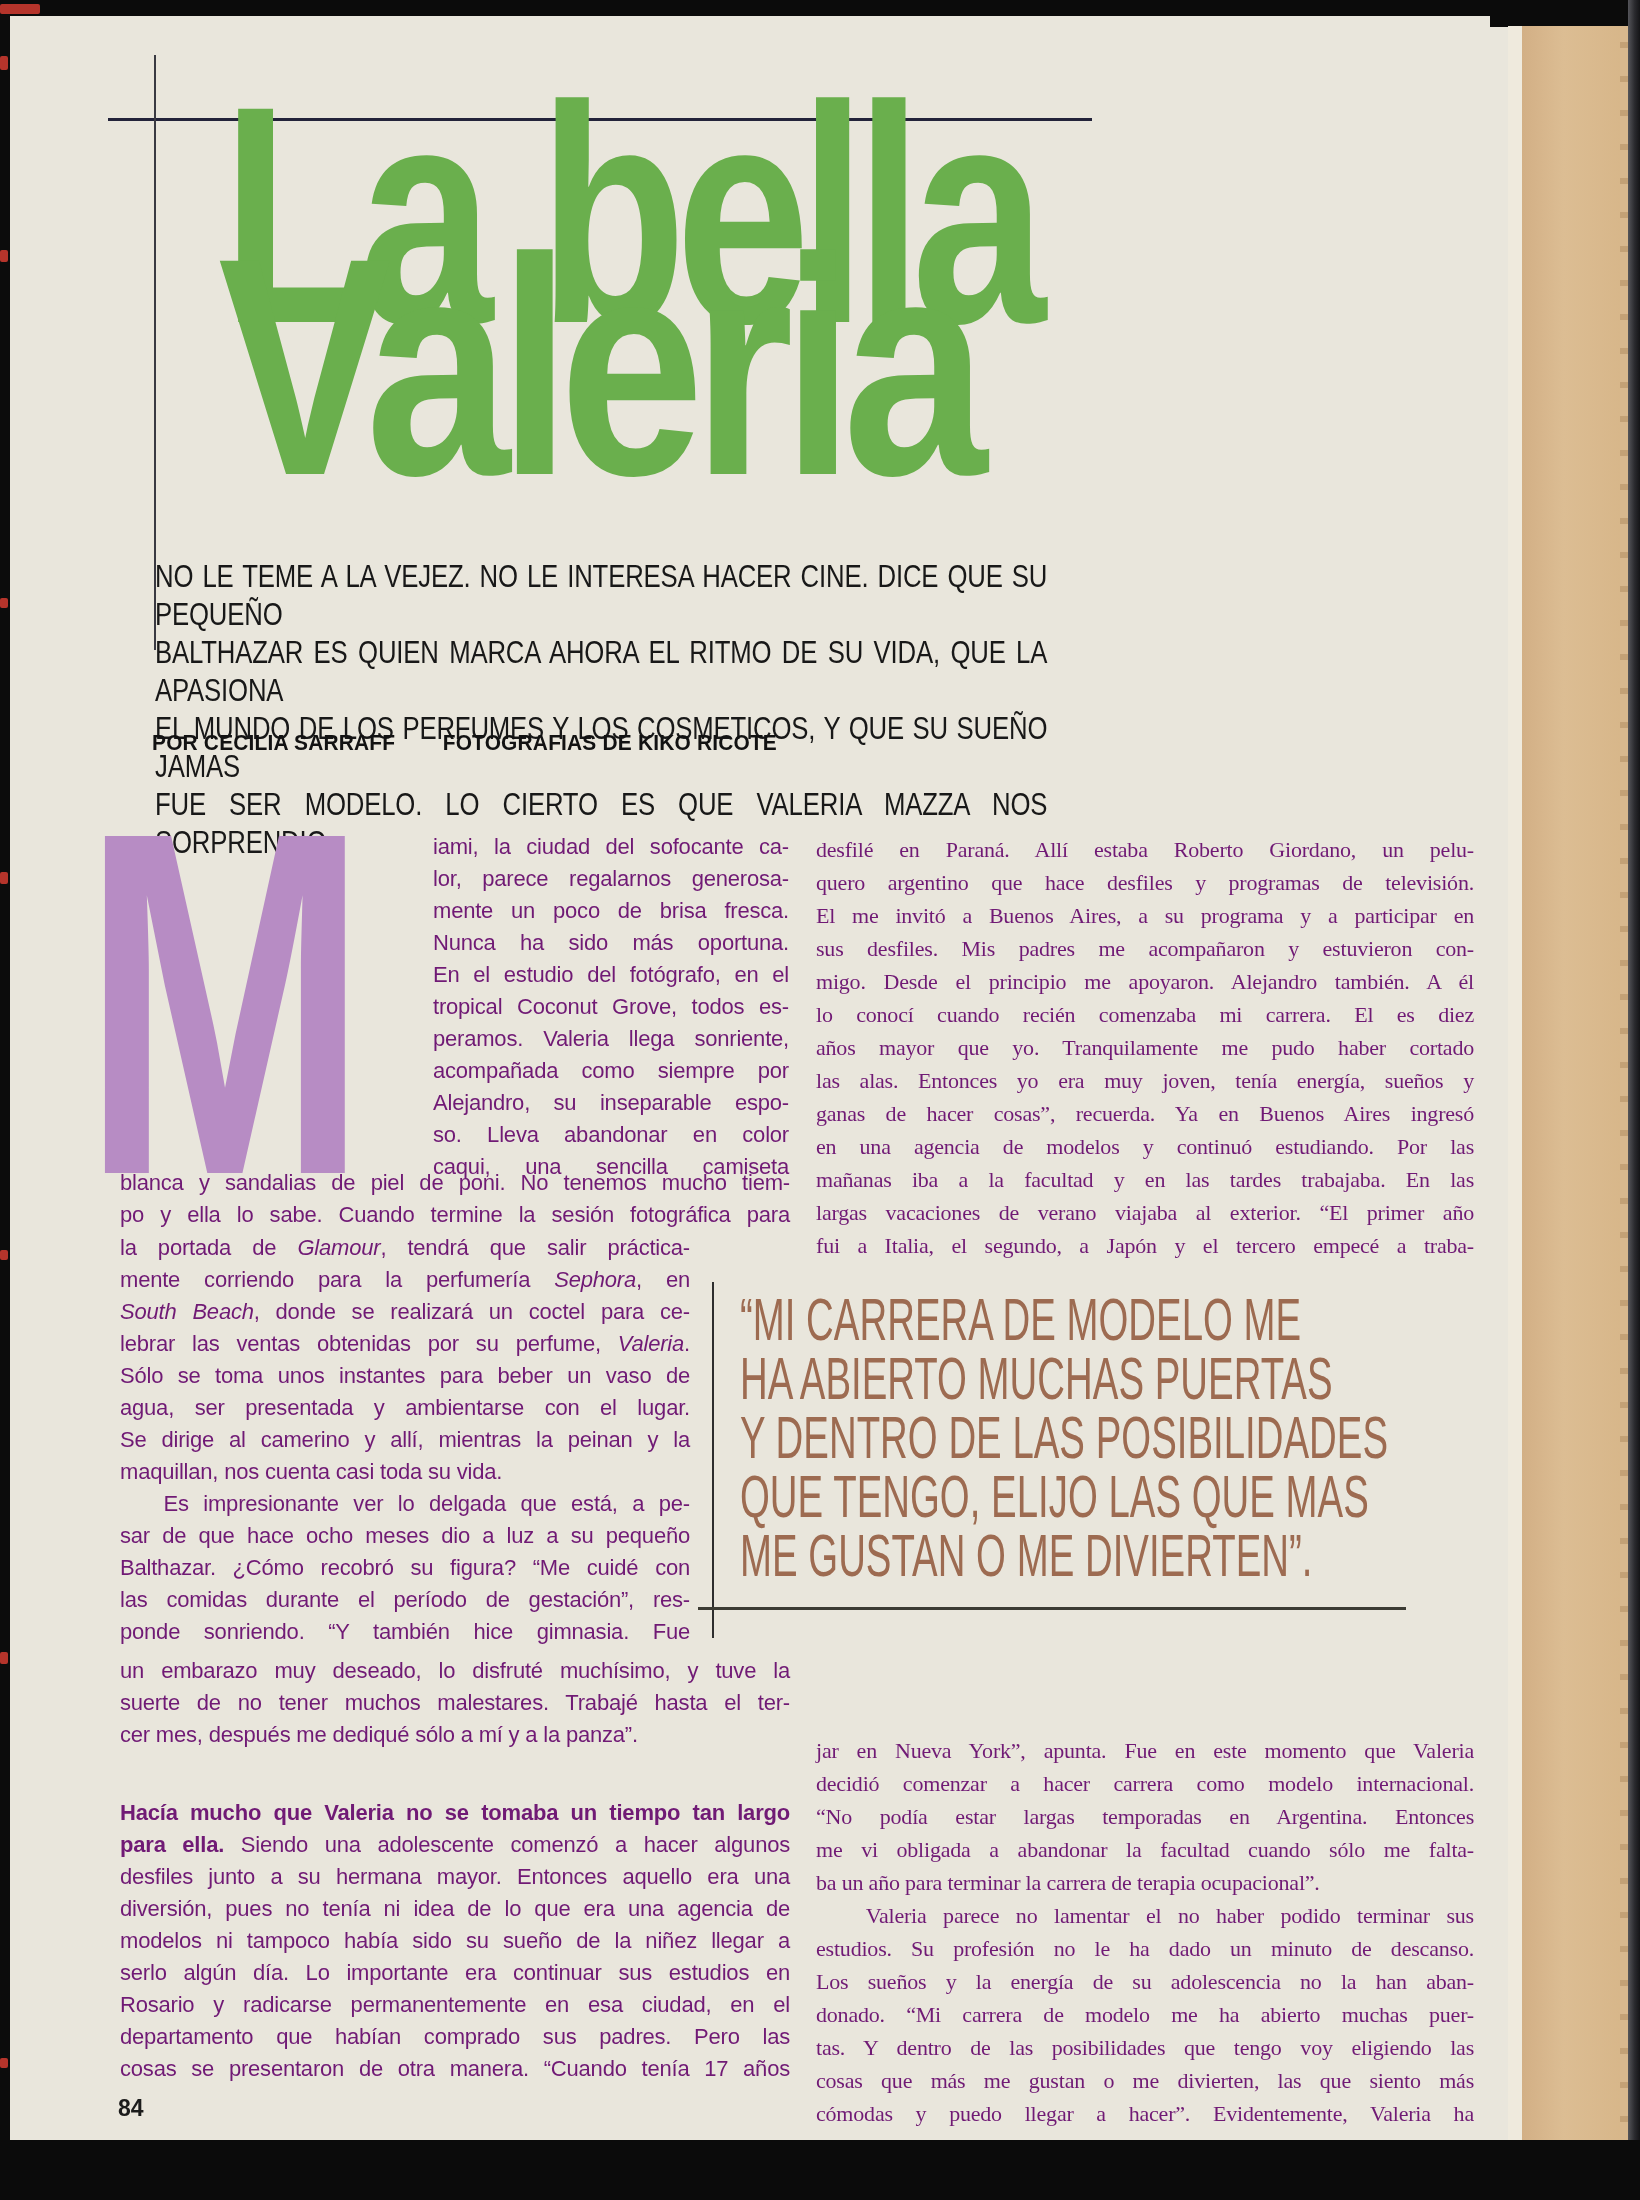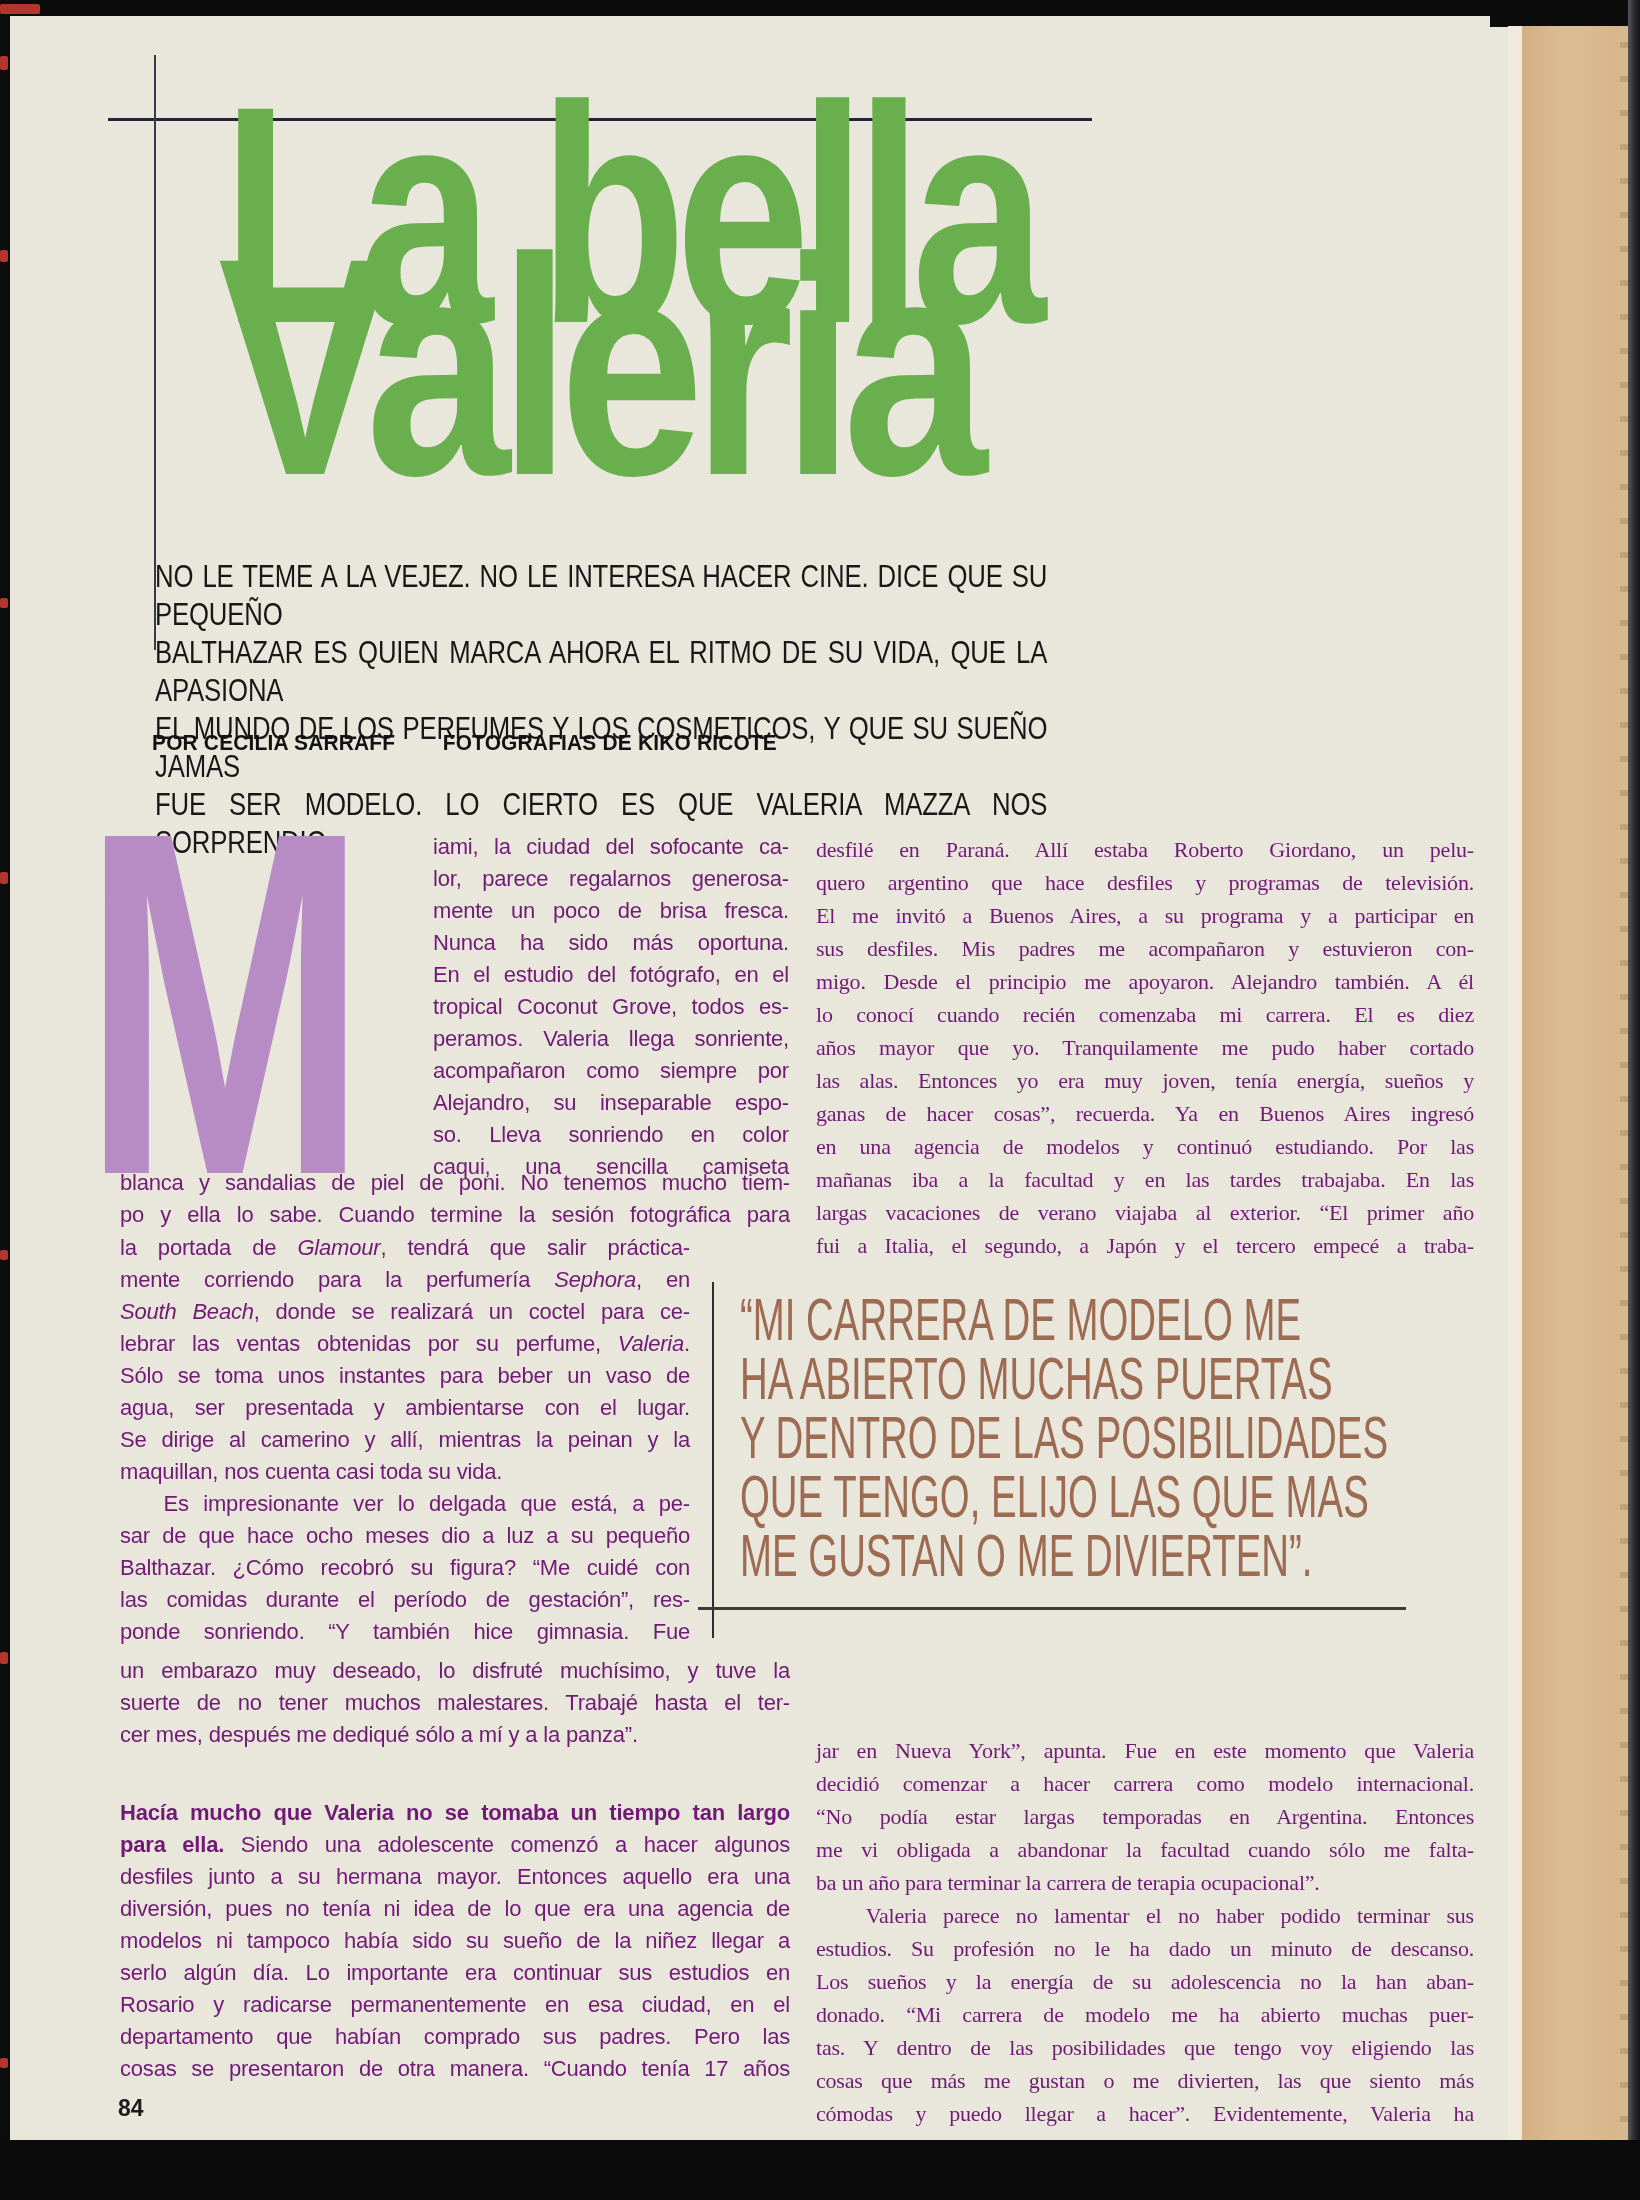--- a/index.html
+++ b/index.html
@@ -71,23 +71,23 @@
   <div class="abs dropcap" style="left:82px;top:758px;">M</div>
 
   <div class="abs bodycol lh32" style="left:433px;top:831px;width:356px;">
       <div class="jline">iami, la ciudad del sofocante ca-</div>
       <div class="jline">lor, parece regalarnos generosa-</div>
       <div class="jline">mente un poco de brisa fresca.</div>
       <div class="jline">Nunca ha sido más oportuna.</div>
       <div class="jline">En el estudio del fotógrafo, en el</div>
       <div class="jline">tropical Coconut Grove, todos es-</div>
       <div class="jline">peramos. Valeria llega sonriente,</div>
-      <div class="jline">acompañaron como siempre por</div>
+      <div class="jline">acompañada como siempre por</div>
       <div class="jline">Alejandro, su inseparable espo-</div>
-      <div class="jline">so. Lleva sonriendo en color</div>
+      <div class="jline">so. Lleva abandonar en color</div>
       <div class="jline">caqui, una sencilla camiseta</div>
     </div>
   <div class="abs bodycol lh32" style="left:120px;top:1167px;width:670px;">
       <div class="jline">blanca y sandalias de piel de poni. No tenemos mucho tiem-</div>
       <div class="jline">po y ella lo sabe. Cuando termine la sesión fotográfica para</div>
     </div>
   <div class="abs bodycol lh32" style="left:120px;top:1232px;width:570px;">
       <div class="jline">la portada de <i>Glamour</i>, tendrá que salir práctica-</div>
       <div class="jline">mente corriendo para la perfumería <i>Sephora</i>, en</div>
       <div class="jline"><i>South Beach</i>, donde se realizará un coctel para ce-</div>

